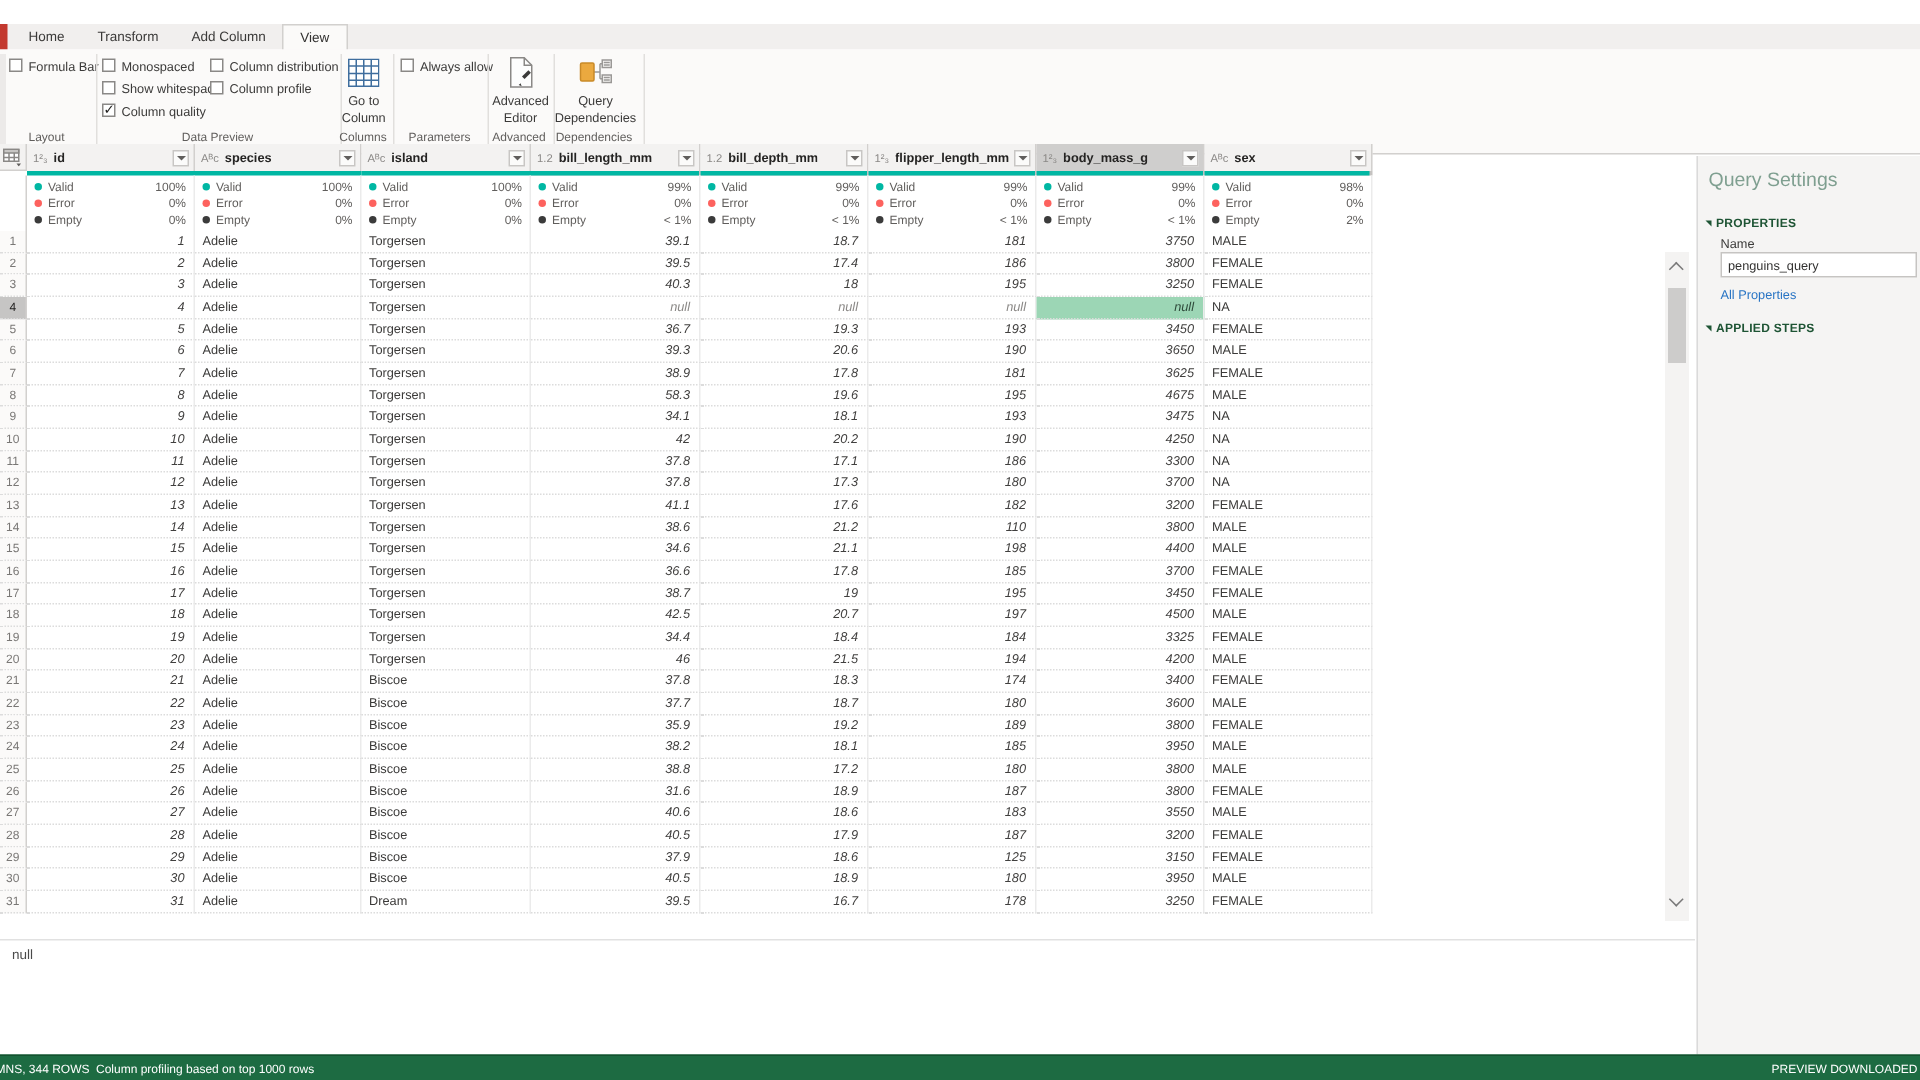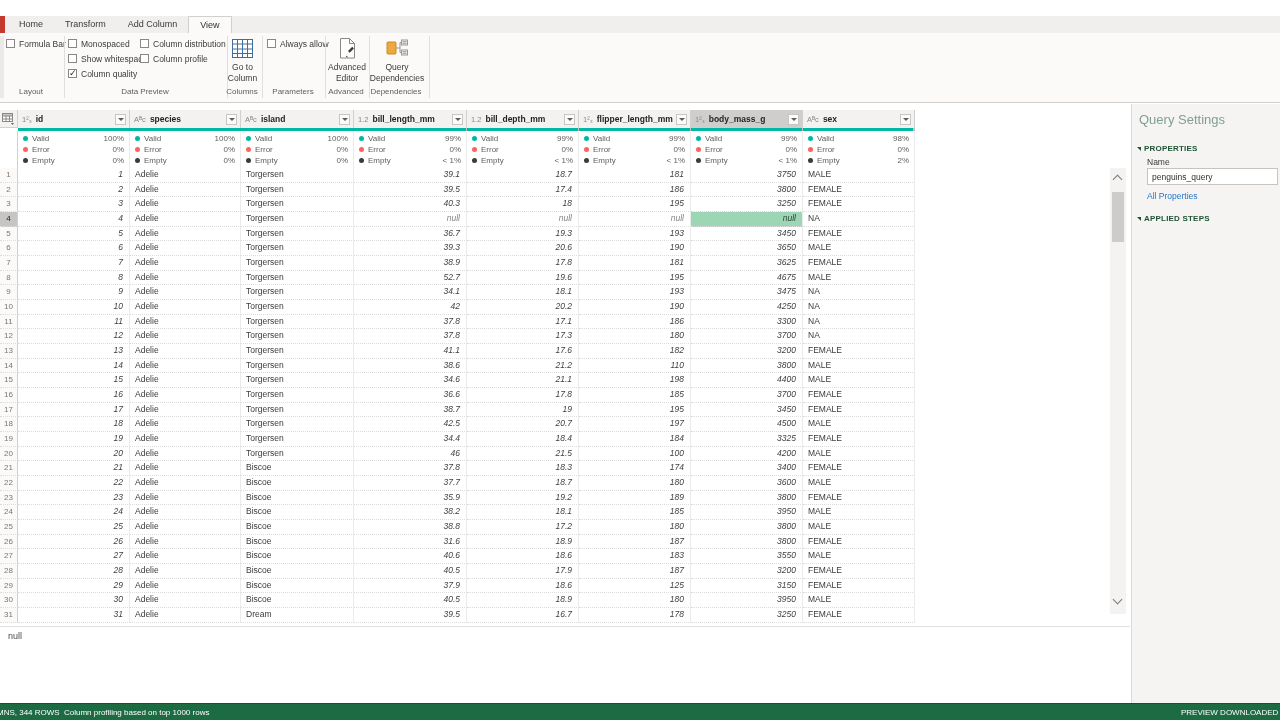--- a/index.html
+++ b/index.html
@@ -29,21 +29,21 @@
   .ribbon-left-sliver { position:absolute; left:0; top:3px; width:4px; height:62px; background:#eceae9; }
   .rsep { position:absolute; top:3px; width:1px; height:62px; background:#e1dfdd; }
   .rgroup-label { position:absolute; top:53px; height:12px; font-size:8px; color:#605e5c; text-align:center; line-height:12px; }
   .chk { display:flex; align-items:center; gap:4px; font-size:8.5px; color:#3b3a39; height:11px; margin-bottom:4px; white-space:nowrap; }
   .cbox { width:9px; height:9px; border:1px solid #8a8886; background:#fff; position:relative; flex:0 0 auto; }
   .cbox.checked::after { content:"✓"; position:absolute; left:0px; top:-2px; font-size:9px; color:#201f1e; }
   .rbutton { position:absolute; top:3px; display:flex; flex-direction:column; align-items:center; font-size:8.5px; color:#3b3a39; line-height:11px; text-align:center; }
   .rbutton .ricon { height:24px; display:flex; align-items:center; justify-content:center; margin-bottom:2px; }
 
   
-  .grid { position:absolute; left:0; top:110px; width:915px; }
+  .grid { position:absolute; left:0; top:96px; width:915px; }
   .hdr-row, .bar-row, .stats-row, .drow { display:flex; }
   .corner { width:18px; flex:0 0 auto; background:#f3f2f1; border-right:1px solid #d2d0ce; border-bottom:1px solid #d2d0ce; position:relative; }
   .hcell { height:18px; background:#f3f2f1; border-right:1px solid #d2d0ce; display:flex; align-items:center; padding-left:4px; flex:0 0 auto; }
   .hcell.selhdr { background:#cfcecd; }
   .htype { font-size:7.5px; color:#8a8886; margin-right:4px; white-space:nowrap; }
   .hname { font-size:8.5px; font-weight:bold; color:#252423; white-space:nowrap; overflow:hidden; }
   .fbtn { margin-left:auto; margin-right:3px; width:11px; height:11px; border:1px solid #c8c6c4; background:#fbfbfa; display:flex; align-items:center; justify-content:center; flex:0 0 auto; }
   .fbtn::after { content:""; width:0; height:0; border-left:3px solid transparent; border-right:3px solid transparent; border-top:3px solid #605e5c; }
   .bar-spacer { width:18px; flex:0 0 auto; }
   .barcell { height:3px; flex:0 0 auto; background:#c4c2c0; }
@@ -508,21 +508,21 @@
         <div class="dcell n" style="width: 112px;">17.8</div>
         <div class="dcell n" style="width: 112px;">181</div>
         <div class="dcell n" style="width: 112px;">3625</div>
         <div class="dcell t" style="width: 112px;">FEMALE</div>
       </div>
       <div class="drow">
         <div class="rnum">8</div>
         <div class="dcell n" style="width: 112px;">8</div>
         <div class="dcell t" style="width: 111px;">Adelie</div>
         <div class="dcell t" style="width: 113px;">Torgersen</div>
-        <div class="dcell n" style="width: 113px;">52.7</div>
+        <div class="dcell n" style="width: 113px;">58.3</div>
         <div class="dcell n" style="width: 112px;">19.6</div>
         <div class="dcell n" style="width: 112px;">195</div>
         <div class="dcell n" style="width: 112px;">4675</div>
         <div class="dcell t" style="width: 112px;">MALE</div>
       </div>
       <div class="drow">
         <div class="rnum">9</div>
         <div class="dcell n" style="width: 112px;">9</div>
         <div class="dcell t" style="width: 111px;">Adelie</div>
         <div class="dcell t" style="width: 113px;">Torgersen</div>
@@ -642,21 +642,21 @@
         <div class="dcell n" style="width: 112px;">3325</div>
         <div class="dcell t" style="width: 112px;">FEMALE</div>
       </div>
       <div class="drow">
         <div class="rnum">20</div>
         <div class="dcell n" style="width: 112px;">20</div>
         <div class="dcell t" style="width: 111px;">Adelie</div>
         <div class="dcell t" style="width: 113px;">Torgersen</div>
         <div class="dcell n" style="width: 113px;">46</div>
         <div class="dcell n" style="width: 112px;">21.5</div>
-        <div class="dcell n" style="width: 112px;">100</div>
+        <div class="dcell n" style="width: 112px;">194</div>
         <div class="dcell n" style="width: 112px;">4200</div>
         <div class="dcell t" style="width: 112px;">MALE</div>
       </div>
       <div class="drow">
         <div class="rnum">21</div>
         <div class="dcell n" style="width: 112px;">21</div>
         <div class="dcell t" style="width: 111px;">Adelie</div>
         <div class="dcell t" style="width: 113px;">Biscoe</div>
         <div class="dcell n" style="width: 113px;">37.8</div>
         <div class="dcell n" style="width: 112px;">18.3</div>

